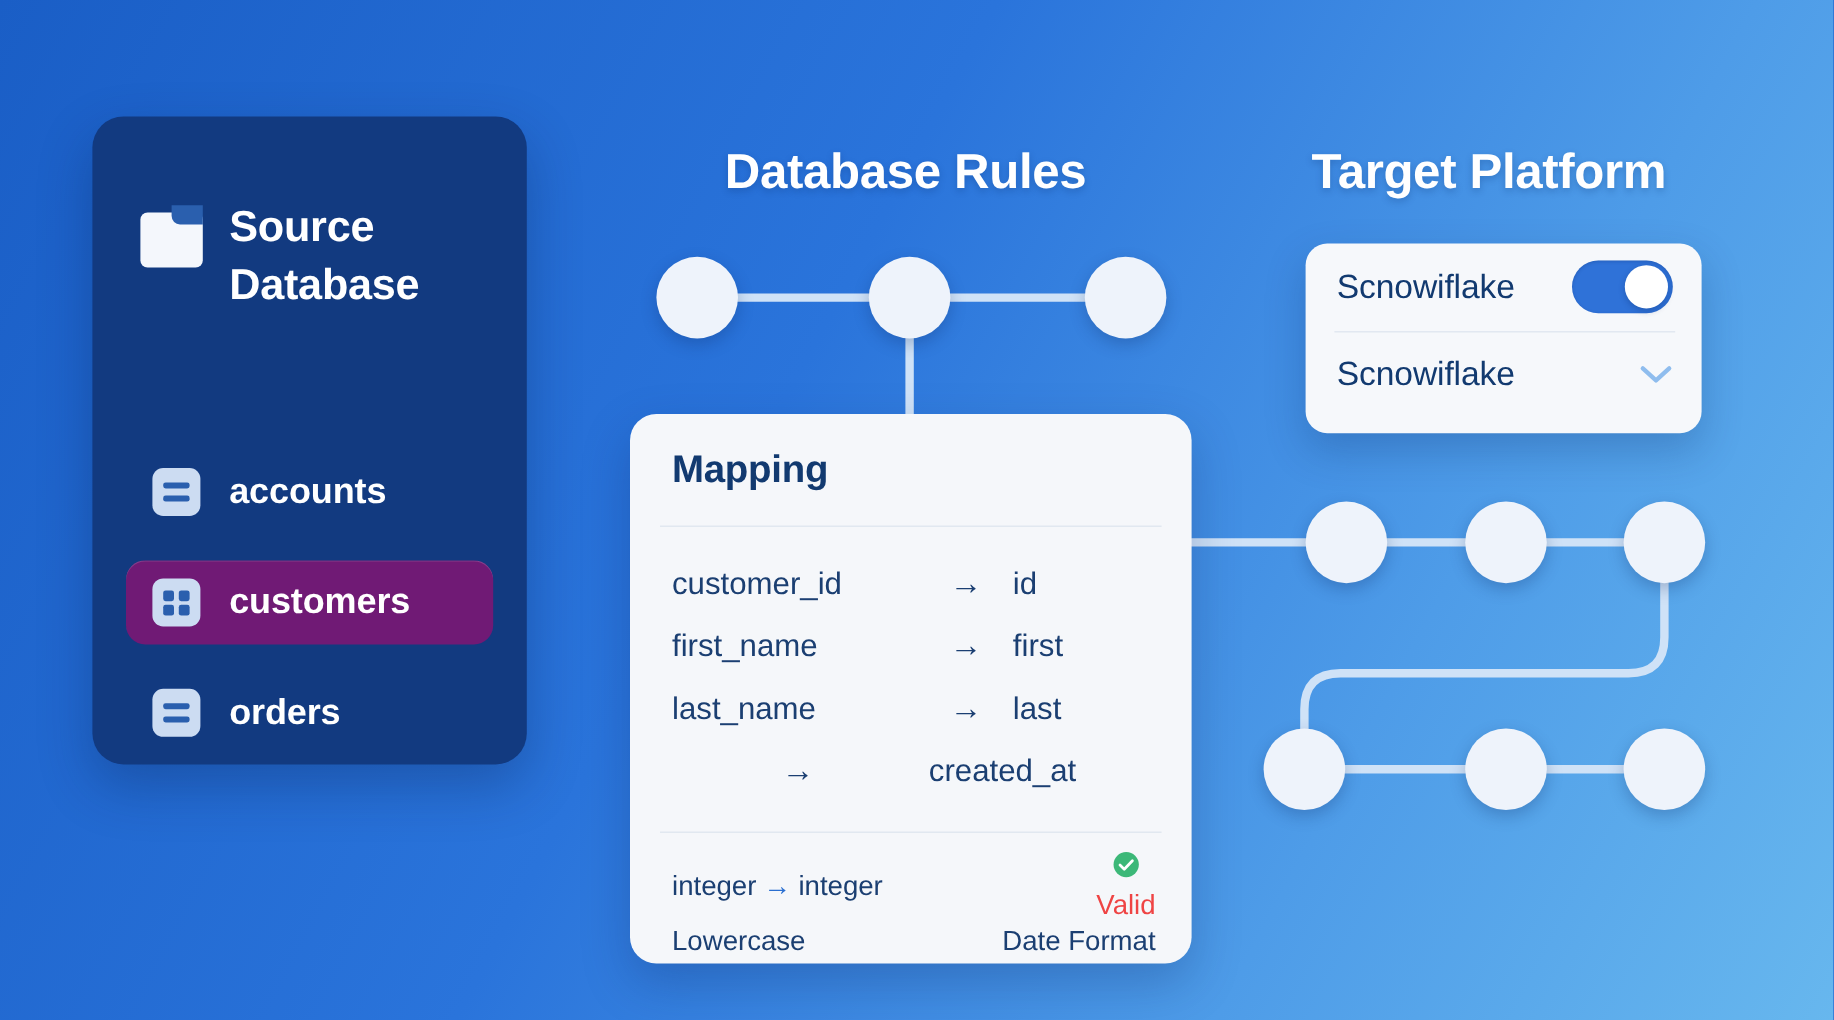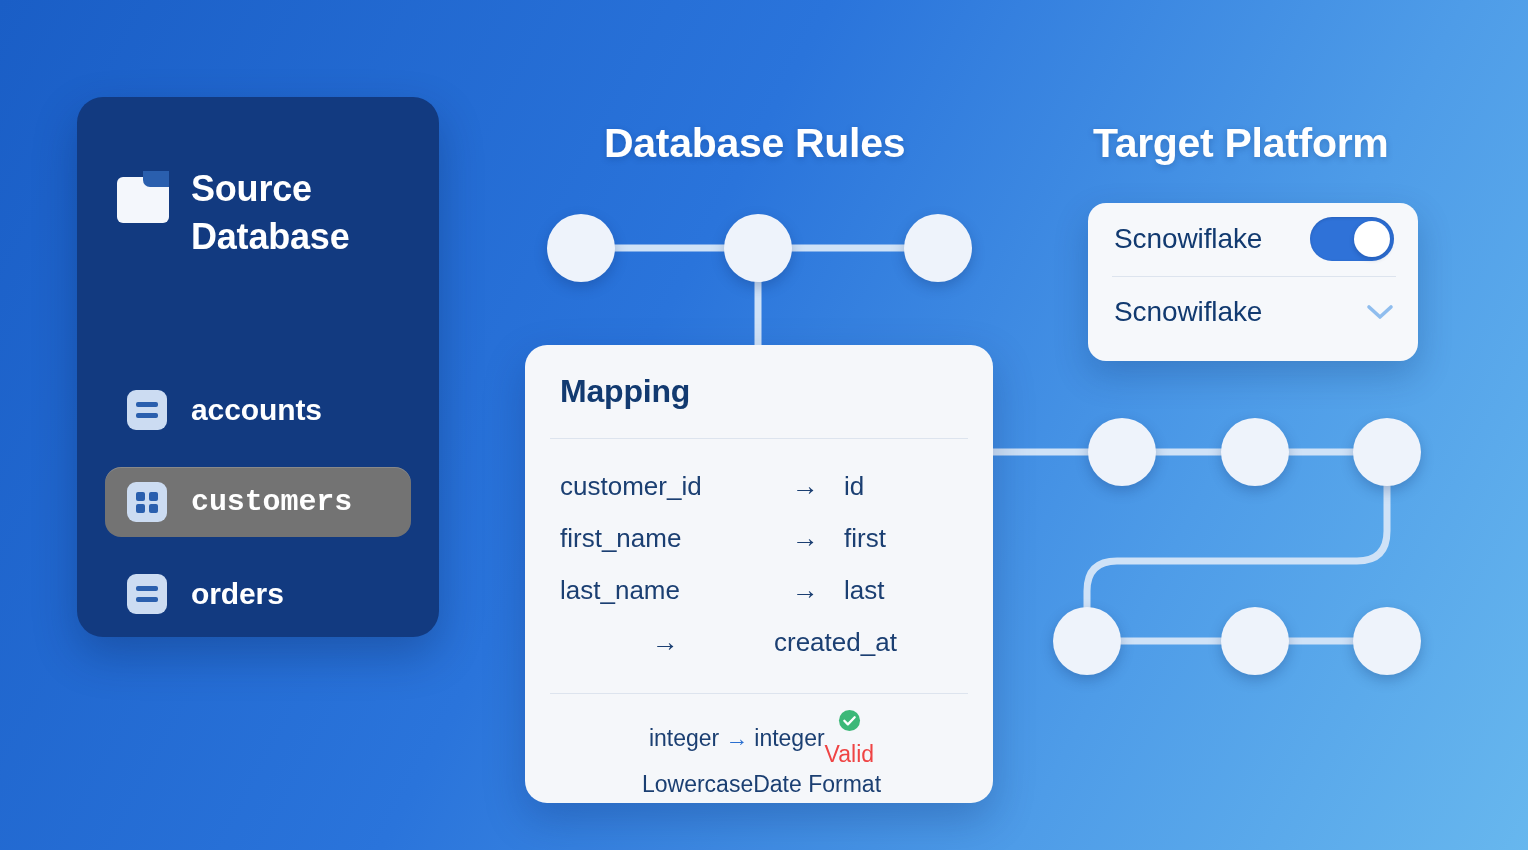--- a/index.html
+++ b/index.html
@@ -83,23 +83,22 @@
     display: flex;
     align-items: center;
     gap: 24px;
     height: 70px;
     padding: 0 22px;
     border-radius: 16px;
     box-sizing: border-box;
     margin-bottom: 22px;
   }
   .table-item.selected {
-    background: #737373;
+    background: #701a75;
     box-shadow: inset 0 1px 0 rgba(255,255,255,0.16);
-    font-family: Liberation Mono, monospace;
   }
   .table-item .label {
     color: #ffffff;
     font-size: 30px;
     font-weight: bold;
     letter-spacing: -0.1px;
   }
   .tbl-icon {
     position: relative;
     width: 40px;
@@ -220,21 +219,21 @@
 
   #card-footer {
     position: absolute;
     left: 35px;
     right: 30px;
     top: 370px;
   }
   .footer-line {
     display: flex;
     align-items: center;
-    justify-content: center;
+    justify-content: space-between;
     height: 46px;
     font-size: 23px;
     color: #1b3f72;
   }
   .type-cast .cast-arrow {
     color: #2a6fd0;
     margin: 0 6px;
     font-weight: bold;
   }
   .valid-badge {

